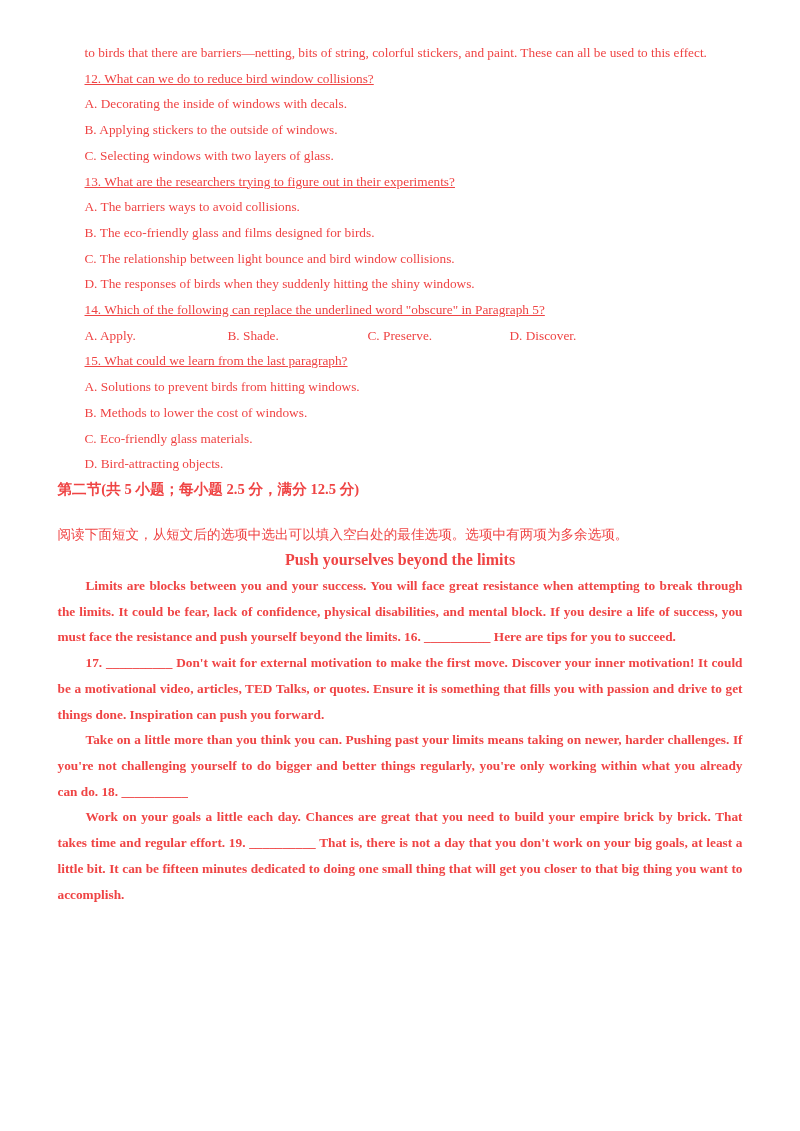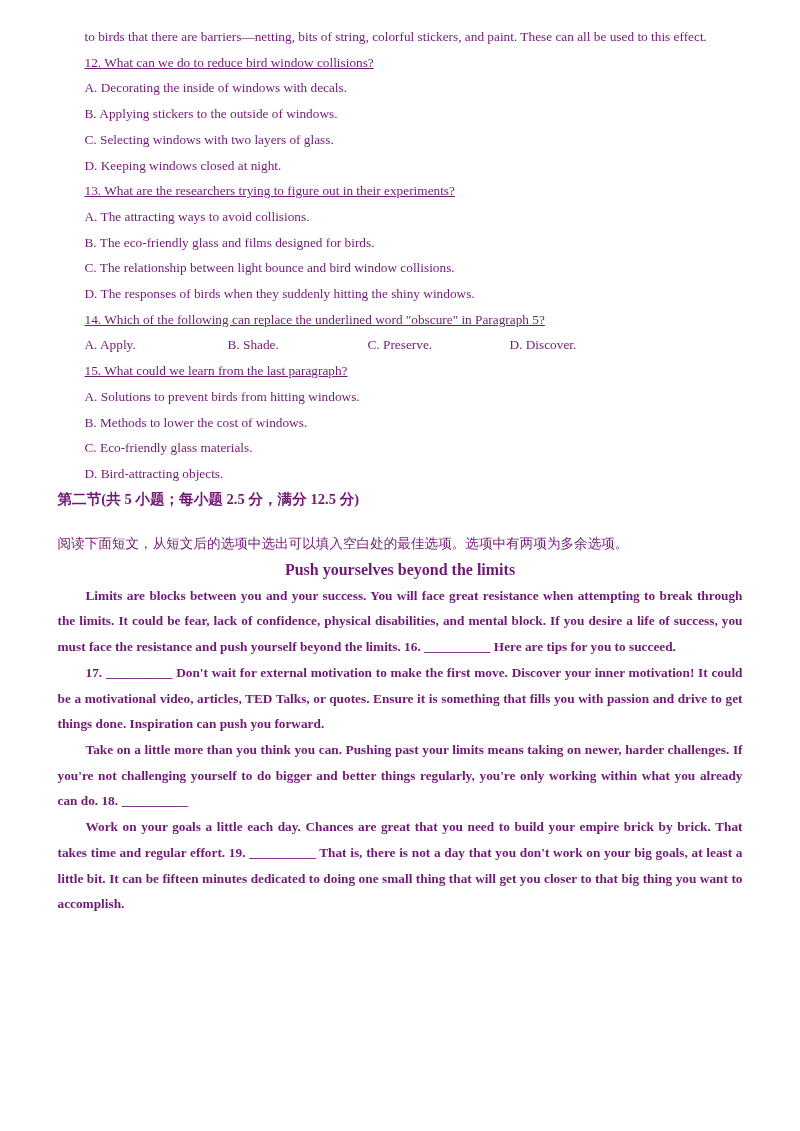--- a/index.html
+++ b/index.html
@@ -3,26 +3,26 @@
 <meta charset="utf-8">
 <style>
   * { margin: 0; padding: 0; box-sizing: border-box; }
   html, body { background: #ffffff; }
   .page {
     position: relative;
     width: 773px;
     height: 1131px;
     margin: 0 auto;
     background: #ffffff;
-    color: #701a75;
+    color: #ef4444;
     font-family: "Liberation Serif", "DejaVu Serif", serif;
     font-size: 13.3px;
     line-height: 25.7px;
     overflow: hidden;
-    padding-top: 24px;
+    padding-top: 40px;
   }
   .top-section { padding: 0 69px 0 71px; }
   .cont-para { text-align: justify; }
   .q-stem { white-space: nowrap; text-decoration: underline; }
   .opt-line { white-space: nowrap; }
   .opt-row { display: flex; }
   .opt-row .opt-cell:nth-child(1) { width: 143px; }
   .opt-row .opt-cell:nth-child(2) { width: 140px; }
   .opt-row .opt-cell:nth-child(3) { width: 142px; }
   .bottom-section { padding: 0 44px; }
@@ -48,26 +48,25 @@
 <div class="page">
 
   <section class="top-section">
     <p class="cont-para">to birds that there are barriers—netting, bits of string, colorful stickers, and paint. These can all be used to this effect.</p>
 
     <div>
       <p class="q-stem">12. What can we do to reduce bird window collisions?</p>
       <p class="opt-line">A. Decorating the inside of windows with decals.</p>
       <p class="opt-line">B. Applying stickers to the outside of windows.</p>
       <p class="opt-line">C. Selecting windows with two layers of glass.</p>
-      <p class="opt-line">D. Keeping windows closed at night.</p>
     </div>
 
     <div>
       <p class="q-stem">13. What are the researchers trying to figure out in their experiments?</p>
-      <p class="opt-line">A. The attracting ways to avoid collisions.</p>
+      <p class="opt-line">A. The barriers ways to avoid collisions.</p>
       <p class="opt-line">B. The eco-friendly glass and films designed for birds.</p>
       <p class="opt-line">C. The relationship between light bounce and bird window collisions.</p>
       <p class="opt-line">D. The responses of birds when they suddenly hitting the shiny windows.</p>
     </div>
 
     <div>
       <p class="q-stem">14. Which of the following can replace the underlined word "obscure" in Paragraph 5?</p>
       <div class="opt-row">
         <span class="opt-cell">A. Apply.</span>
         <span class="opt-cell">B. Shade.</span>

